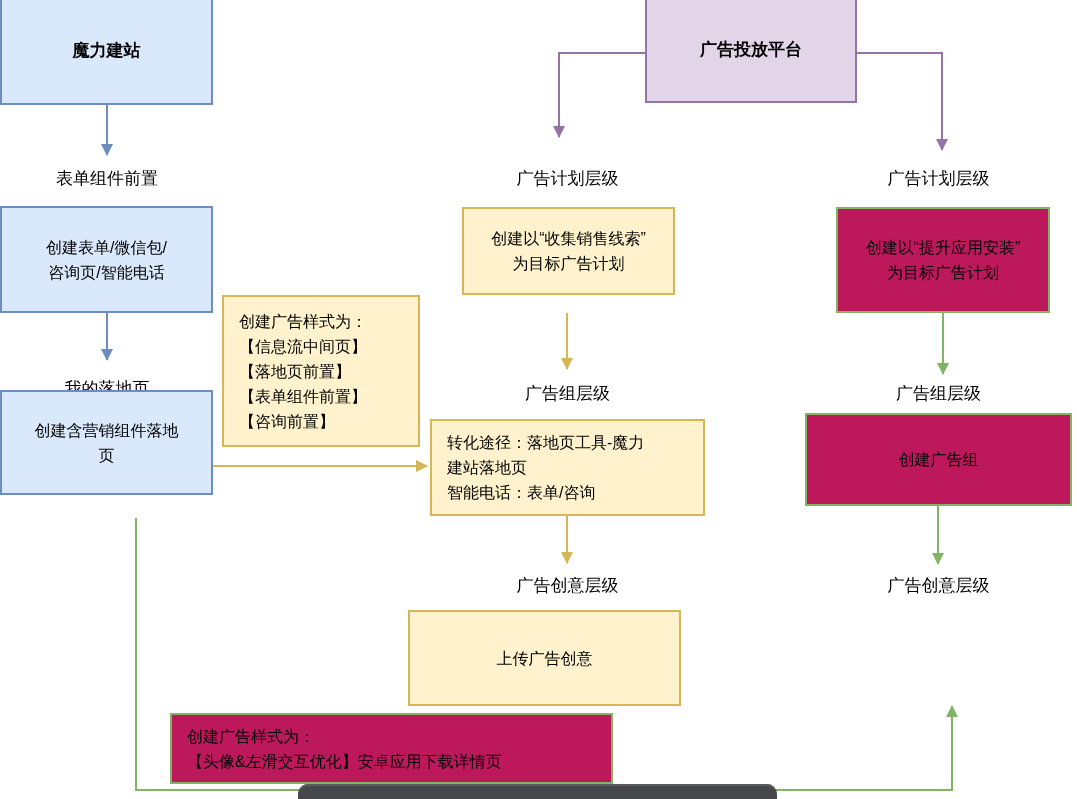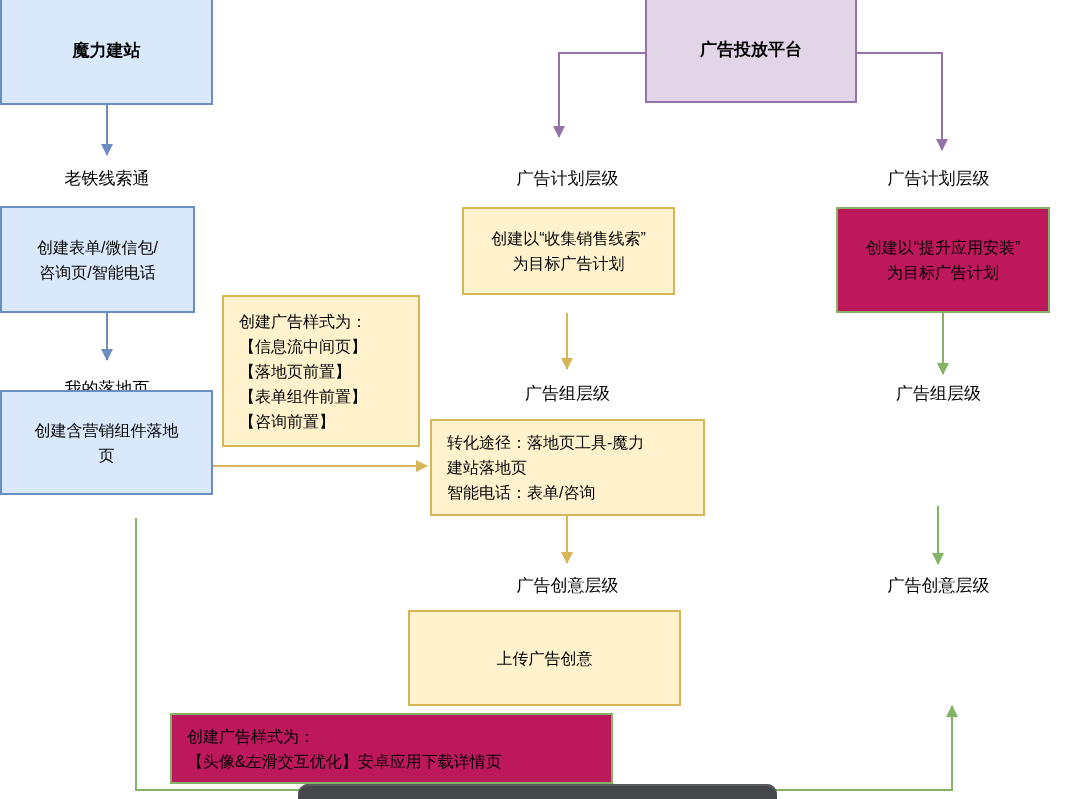--- a/index.html
+++ b/index.html
@@ -30,23 +30,23 @@
     box-shadow:inset 0 2px 0 #5a5c5e;cursor:pointer;
   }
 </style>
 </head>
 <body>
 
 <div class="canvas">
 
   <div class="box blue hdr" style="left:0px;top:-4px;width:213px;height:109px;">魔力建站</div>
 
-  <div class="lbl" style="left:0px;top:167px;width:214px;">老铁线索通</div>
+  <div class="lbl" style="left:0px;top:167px;width:214px;">表单组件前置</div>
 
-  <div class="box blue" style="left:0px;top:206px;width:195px;height:107px;text-align:center;">创建表单/微信包/
+  <div class="box blue" style="left:0px;top:206px;width:213px;height:107px;text-align:center;">创建表单/微信包/
 咨询页/智能电话</div>
 
   <div class="lbl" style="left:0px;top:377px;width:214px;">我的落地页</div>
 
   <div class="box blue" style="left:0px;top:390px;width:213px;height:105px;">创建含营销组件落地
 页</div>
 
   <div class="box yellow left-align" style="left:222px;top:295px;width:198px;height:152px;">创建广告样式为：
 【信息流中间页】
 【落地页前置】
@@ -70,20 +70,21 @@
 
   <div class="box yellow" style="left:408px;top:610px;width:273px;height:96px;">上传广告创意</div>
 
   <div class="lbl" style="left:805px;top:167px;width:267px;">广告计划层级</div>
 
   <div class="box green" style="left:836px;top:207px;width:214px;height:106px;">创建以“提升应用安装”
 为目标广告计划</div>
 
   <div class="lbl" style="left:805px;top:382px;width:267px;">广告组层级</div>
 
+  <div class="box green" style="left:805px;top:413px;width:267px;height:93px;">创建广告组</div>
 
   <div class="lbl" style="left:805px;top:574px;width:267px;">广告创意层级</div>
 
 
   <div class="box green left-align" style="left:170px;top:713px;width:443px;height:71px;">创建广告样式为：
 【头像&amp;左滑交互优化】安卓应用下载详情页</div>
 
   <svg class="wires" viewBox="0 0 1077 799">
     <defs>
       <marker id="mBlue" viewBox="0 0 6 6" refX="5.5" refY="3" markerWidth="6" markerHeight="6" orient="auto-start-reverse">

